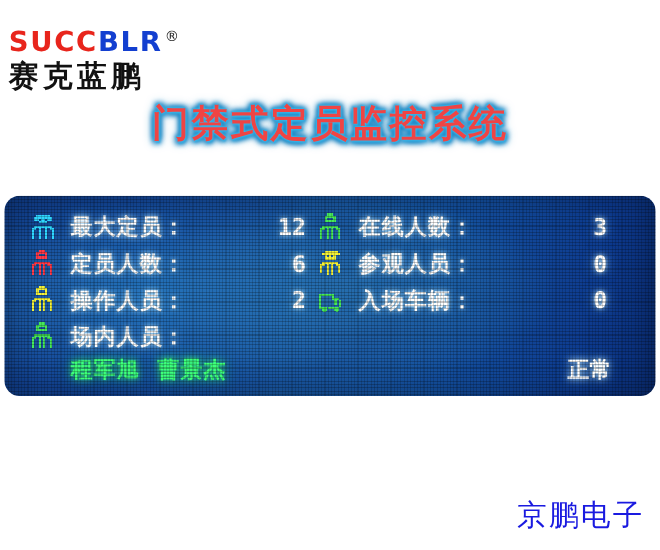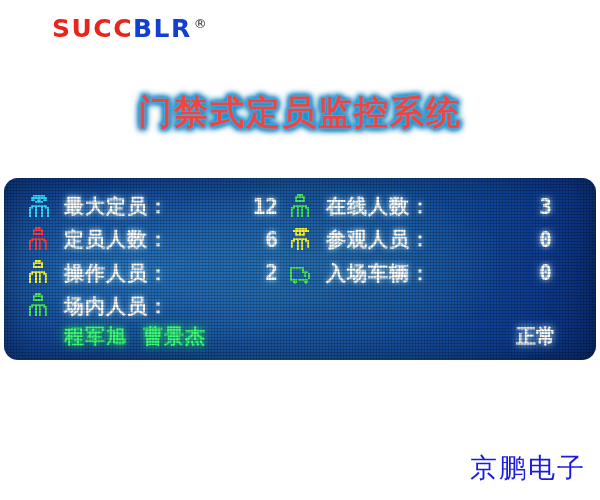--- a/index.html
+++ b/index.html
@@ -12,24 +12,23 @@
     background: #ffffff;
     font-family: "Liberation Sans", sans-serif;
     overflow: hidden;
     position: relative;
   }
 
   
   #brand-logo {
     position: absolute;
     left: 8px;
-    top: 10px;
+    top: 20px;
     width: 210px;
     height: 66px;
-    margin-left: 44px;
   }
   #brand-wordmark {
     font-family: "DejaVu Sans", sans-serif;
     font-weight: bold;
     font-size: 25px;
     letter-spacing: 1.5px;
     line-height: 28px;
     white-space: nowrap;
     position: relative;
   }
@@ -171,20 +170,21 @@
     letter-spacing: 2px;
     color: #1a1ae0;
     white-space: nowrap;
   }
 </style>
 </head>
 <body>
 
 <div id="brand-logo">
   <div id="brand-wordmark"><span class="wm-red">SUCC</span><span class="wm-blue">BLR</span><span id="brand-reg">®</span></div>
+  <div id="brand-cn">赛克蓝鹏</div>
 </div>
 
 <div id="page-title">门禁式定员监控系统</div>
 
 <div id="led-panel">
   <div id="led-grid">
 
     <span>
       <svg class="led-icon" viewBox="0 0 26 28" shape-rendering="crispEdges">
         <g fill="#2fd6ff">

